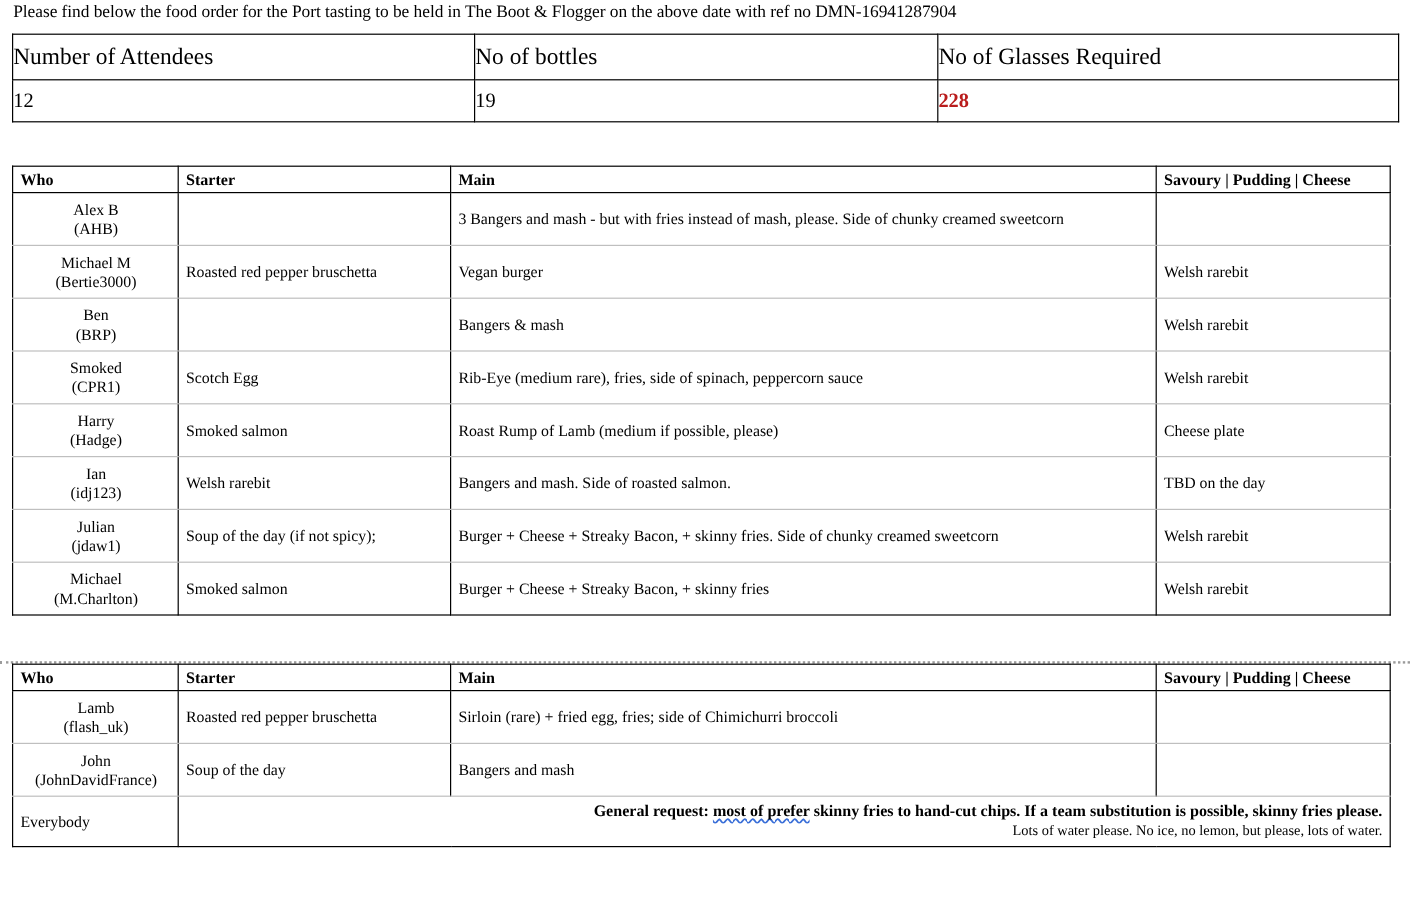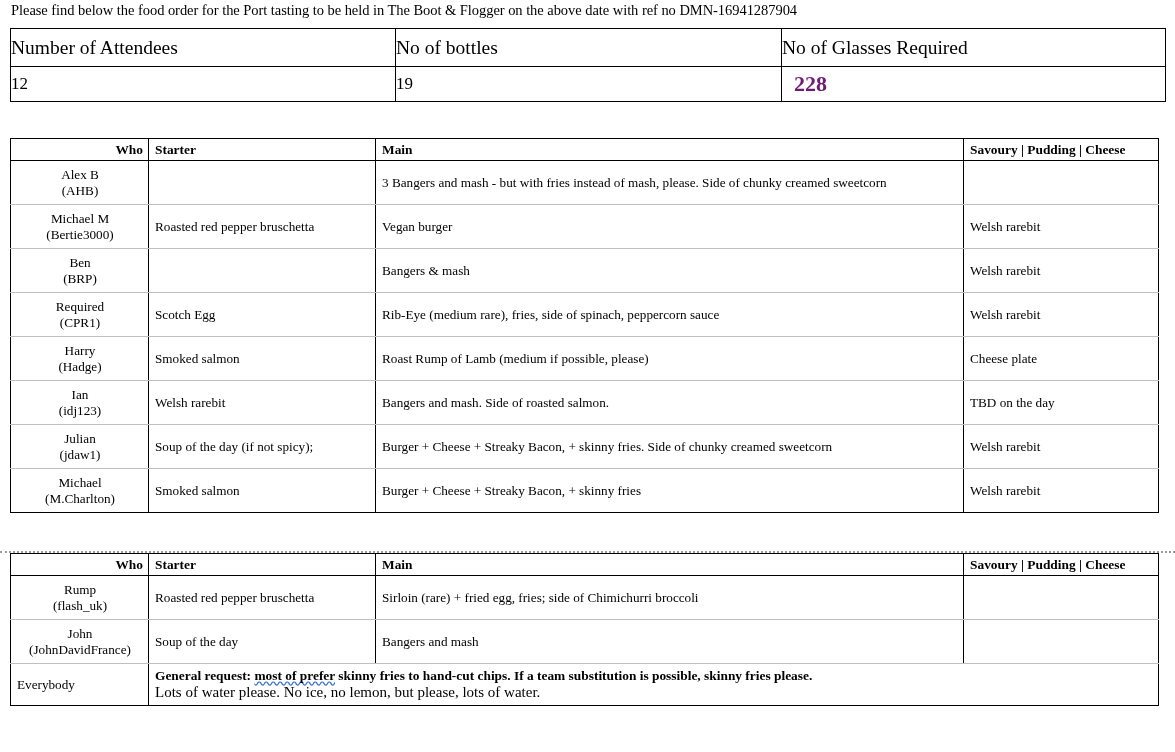--- a/index.html
+++ b/index.html
@@ -49,24 +49,23 @@
     font-size: 19px;
     padding: 0;
     vertical-align: middle;
   }
   .summary-table tr.head td { height: 37px; font-size: 19.5px; }
   .summary-table tr.vals td { height: 34px; font-size: 17px; font-family: Liberation Serif, serif; }
   .summary-table td.c1 { width: 384px; }
   .summary-table td.c2 { width: 385px; }
   .summary-table td.c3 { width: 383px; }
   .red-bold {
-    color: #701a75;
+    color: #b91c1c;
     font-weight: bold;
-    font-size: 22px;
-    margin-left: 12px;
+    font-size: 17px;
   }
 
   
   .pagebreak {
     position: absolute;
     left: 0;
     width: 1175px;
     height: 0;
     border-top: 2px dotted #9b9b9b;
   }
@@ -97,21 +96,21 @@
   }
   .order-table tr.hdr td {
     font-weight: bold;
     border-top: 1.4px solid #000000;
     border-bottom: 1.4px solid #000000;
     height: 19px;
     padding-top: 1px;
     padding-bottom: 1px;
     font-size: 13.4px;
   }
-  .order-table tr.hdr td.who { text-align: right; }
+  .order-table tr.hdr td.who { text-align: left; }
   .order-table tr.last td { border-bottom: 1.5px solid #000000; }
   .order-table tr.first-body td { border-top: none; }
 
   td.who {
     text-align: center;
     line-height: 16px;
   }
   td.who .nm { display: block; }
   td.who .al { display: block; }
 
@@ -124,26 +123,26 @@
     text-underline-offset: 1px;
   }
   .sp-blue {
     text-decoration: underline wavy #3a6fd8;
     text-decoration-skip-ink: none;
     text-underline-offset: 1px;
   }
 
   
   td.general {
-    text-align: left;
+    text-align: right;
     padding: 3px 6px 4px 6px;
     line-height: 17px;
   }
   td.general .line1 { font-weight: bold; display: block; font-size: 13.4px; }
-  td.general .line2 { display: block; font-size: 15px; }
+  td.general .line2 { display: block; font-size: 12px; }
   td.everybody { text-align: left; }
 </style>
 </head>
 <body>
 
 <div class="page">
 
   <div class="intro">Please find below the food order for the Port tasting to be held in The Boot &amp; Flogger on the above date with ref no DMN-16941287904</div>
 
   <table class="summary-table">
@@ -197,21 +196,21 @@
         <td class="who">
             <span class="nm">Ben</span>
             <span class="al">(BRP)</span>
           </td>
         <td></td>
         <td>Bangers &amp; mash</td>
         <td>Welsh rarebit</td>
       </tr>
       <tr class="body-row">
         <td class="who">
-            <span class="nm">Required</span>
+            <span class="nm">Smoked</span>
             <span class="al">(CPR1)</span>
           </td>
         <td>Scotch Egg</td>
         <td>Rib-Eye (medium rare), fries, side of spinach, peppercorn sauce</td>
         <td>Welsh rarebit</td>
       </tr>
       <tr class="body-row">
         <td class="who">
             <span class="nm">Harry</span>
             <span class="al">(Hadge)</span>
@@ -261,21 +260,21 @@
     </colgroup>
     <tbody>
       <tr class="hdr">
         <td class="who">Who</td>
         <td>Starter</td>
         <td>Main</td>
         <td>Savoury | Pudding | Cheese</td>
       </tr>
       <tr class="body-row first-body">
         <td class="who">
-            <span class="nm">Rump</span>
+            <span class="nm">Lamb</span>
             <span class="al">(flash_uk)</span>
           </td>
         <td>Roasted red pepper bruschetta</td>
         <td>Sirloin (rare) + fried egg, fries; side of Chimichurri broccoli</td>
         <td></td>
       </tr>
       <tr class="body-row">
         <td class="who">
             <span class="nm">John</span>
             <span class="al">(JohnDavidFrance)</span>

